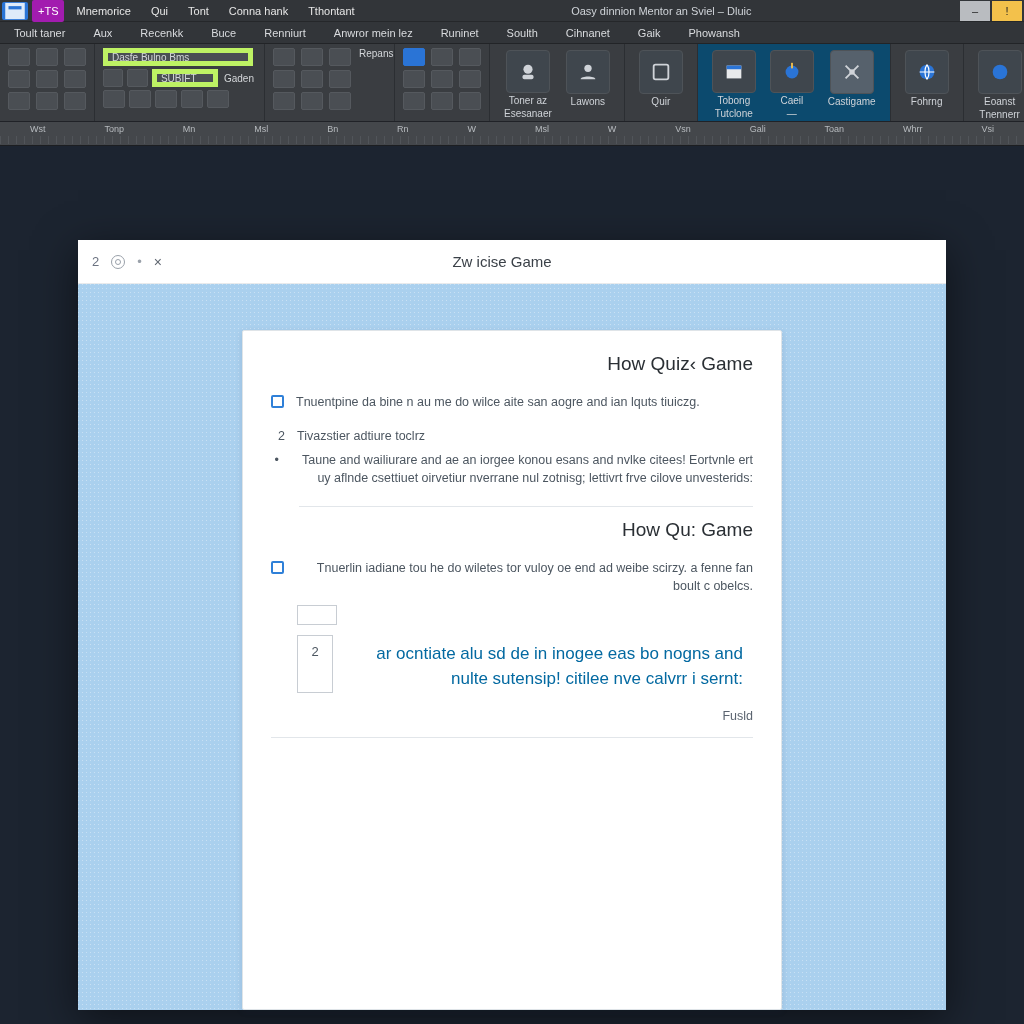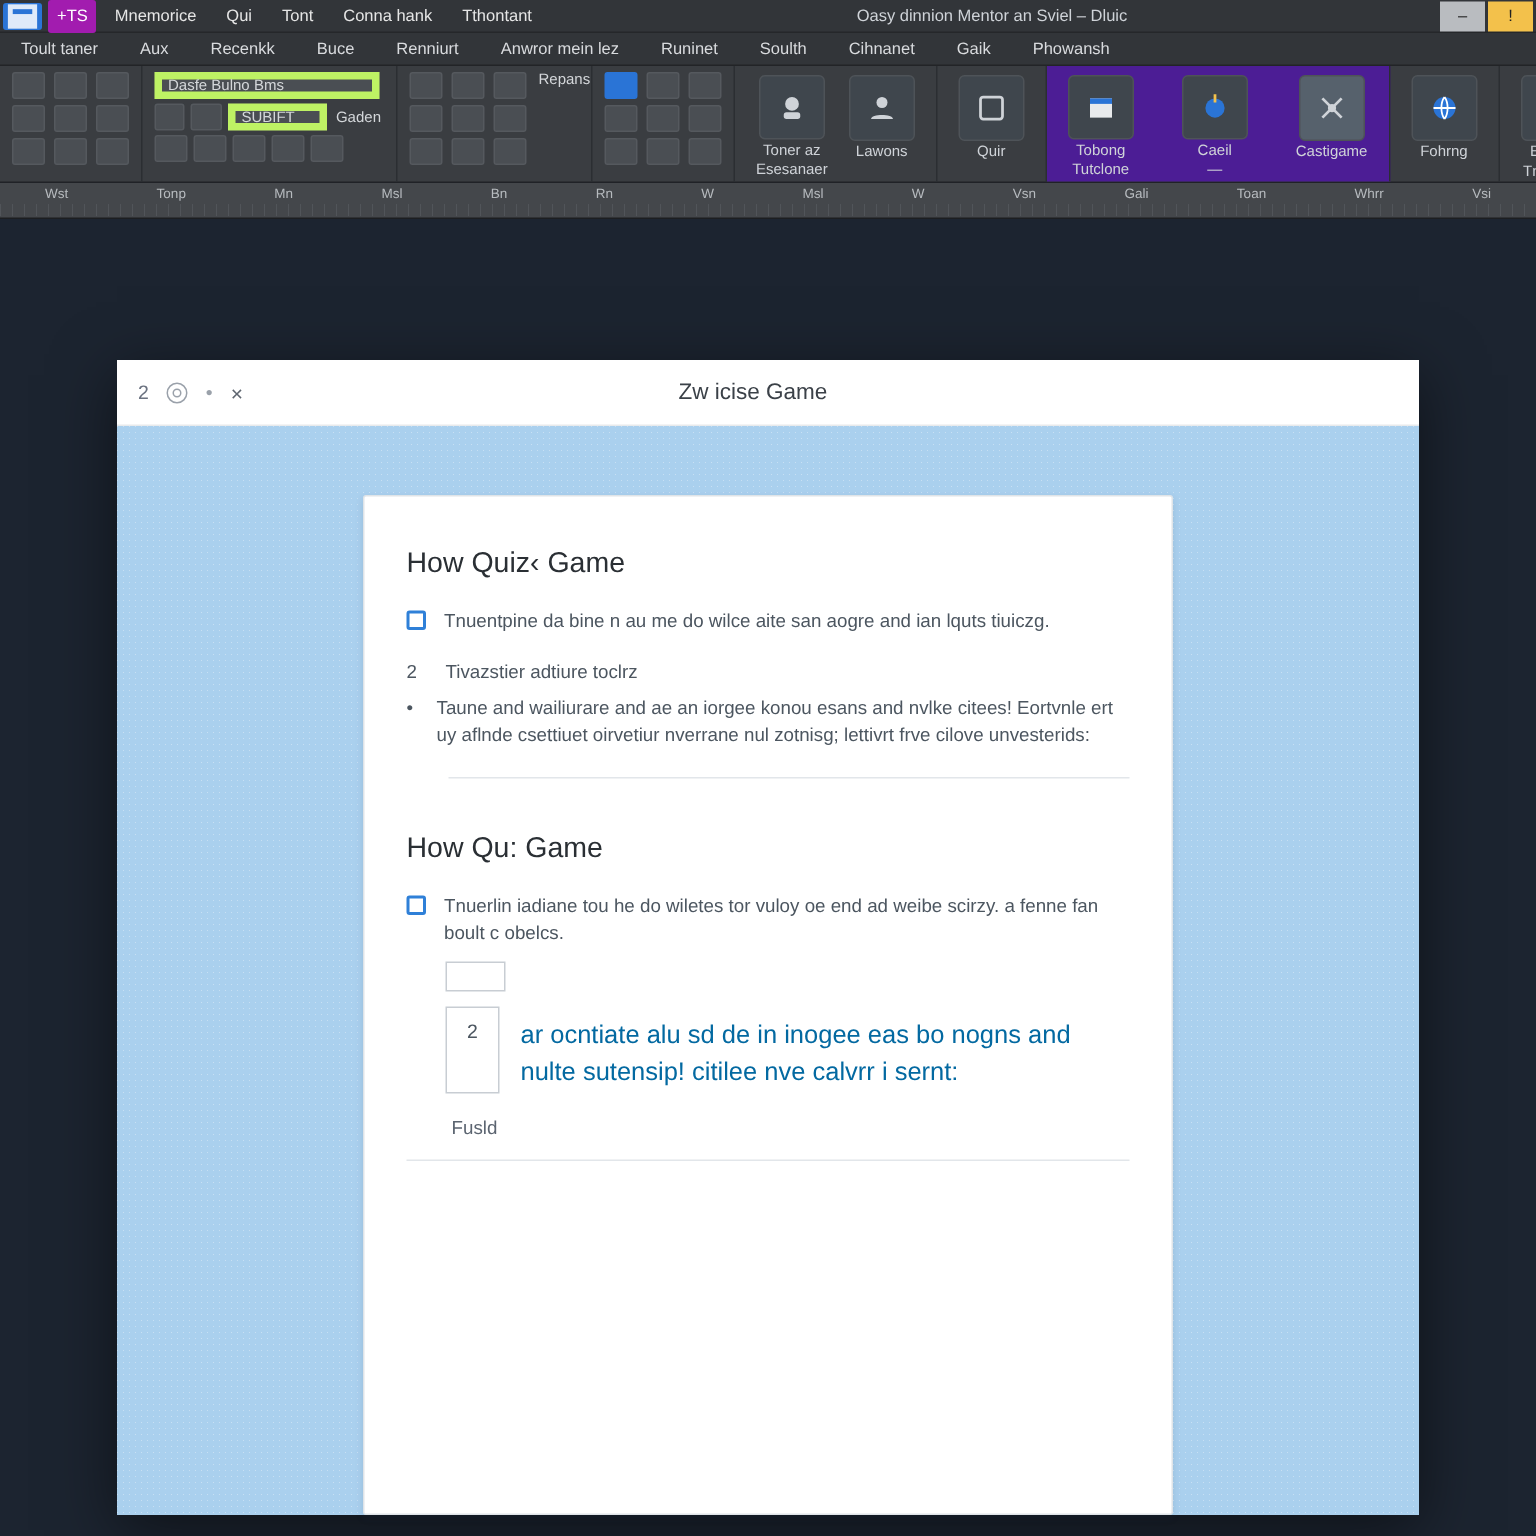--- a/index.html
+++ b/index.html
@@ -46,21 +46,21 @@
   .pt-left .num { font-weight:400; }
   .pt-left .dot { width:14px;height:14px;border:1.5px solid #9aa1aa;border-radius:50%; display:inline-block; position:relative;}
   .pt-left .dot::after{content:"";position:absolute;inset:3px;border:1.5px solid #9aa1aa;border-radius:50%;}
   .pt-left .bullet { color:#9aa1aa; }
   .pt-left .close { color:#5f6670; font-size:14px; cursor:pointer;}
   .pt-title { flex:1; text-align:center; color:#3b4148; font-size:15px; }
 
   .page-body { flex:1; background:#aad0ee; background-image:
      radial-gradient(circle at 0 0, rgba(255,255,255,.35) 1px, transparent 1px);
      background-size: 4px 4px; padding: 46px 0 0 0; display:flex; justify-content:center; }
-  .card { width: 540px; background:#fff; border:1px solid #dfe4e8; border-radius:2px; box-shadow: 0 2px 6px rgba(30,50,80,.12); padding: 34px 28px 18px 28px; display:flex; flex-direction:column; gap:36px;}
+  .card { width: 540px; background:#fff; border:1px solid #dfe4e8; border-radius:2px; box-shadow: 0 2px 6px rgba(30,50,80,.12); padding: 22px 28px 18px 28px; display:flex; flex-direction:column; gap:12px;text-align:right;}
   .section h2 { font-size:19px; font-weight:400; color:#2a2f34; margin-bottom:18px; }
   .row { display:flex; gap:12px; font-size:12.5px; color:#4c5660; line-height:1.45; }
   .checkbox { width:13px; height:13px; border:2px solid #2f80d8; border-radius:2px; flex:0 0 13px; margin-top:2px; }
   .num-lead { color:#4c5660; flex:0 0 14px; }
   .bullet-lead { color:#4c5660; flex:0 0 8px; }
   .hr { height:1px; background:#e2e6ea; margin: 18px 0 0 28px; }
 
   .answer-block { display:flex; flex-direction:column; gap:10px; }
   .mini-input { width:40px; height:20px; border:1px solid #c8cdd3; margin-left:26px;}
   .answer-row { display:flex; gap:14px; }
@@ -195,21 +195,21 @@
   <div class="ribbon-group">
     <div class="big-col">
       <span class="rib-btn lg">
           <svg viewBox="0 0 24 24">
             <rect x="4" y="4" width="16" height="16" rx="2" fill="none" stroke="#cfd3d8" stroke-width="2"></rect>
           </svg>
         </span>
       <span class="cap">Quir</span>
     </div>
   </div>
-  <div class="ribbon-group" style="display:flex;flex-direction:row;gap:20px;background:#4c1d95">
+  <div class="ribbon-group" style="display:flex;flex-direction:row;gap:2px;background:#0c4a6e">
     <div class="big-col">
       <span class="rib-btn lg">
           <svg viewBox="0 0 24 24">
             <rect x="4" y="5" width="16" height="14" fill="#e8eaec"></rect>
             <rect x="4" y="5" width="16" height="4" fill="#2a74d6"></rect>
           </svg>
         </span>
       <span class="cap">Tobong</span>
       <span class="cap">Tutclone</span>
     </div>

